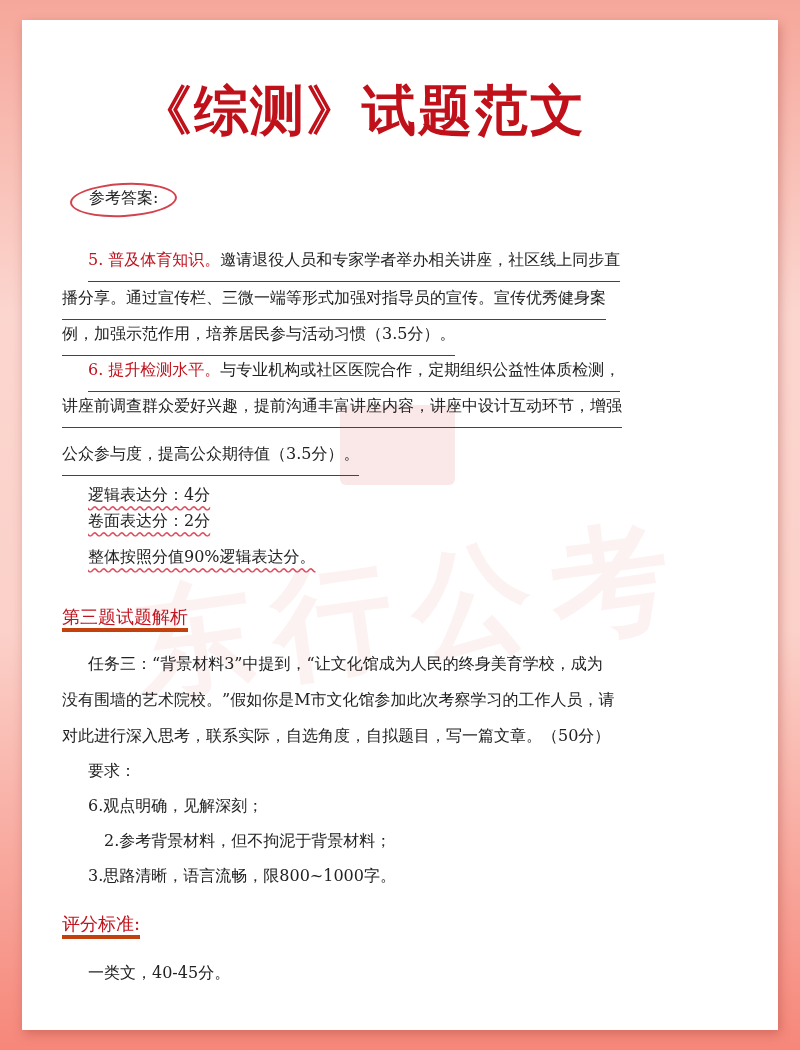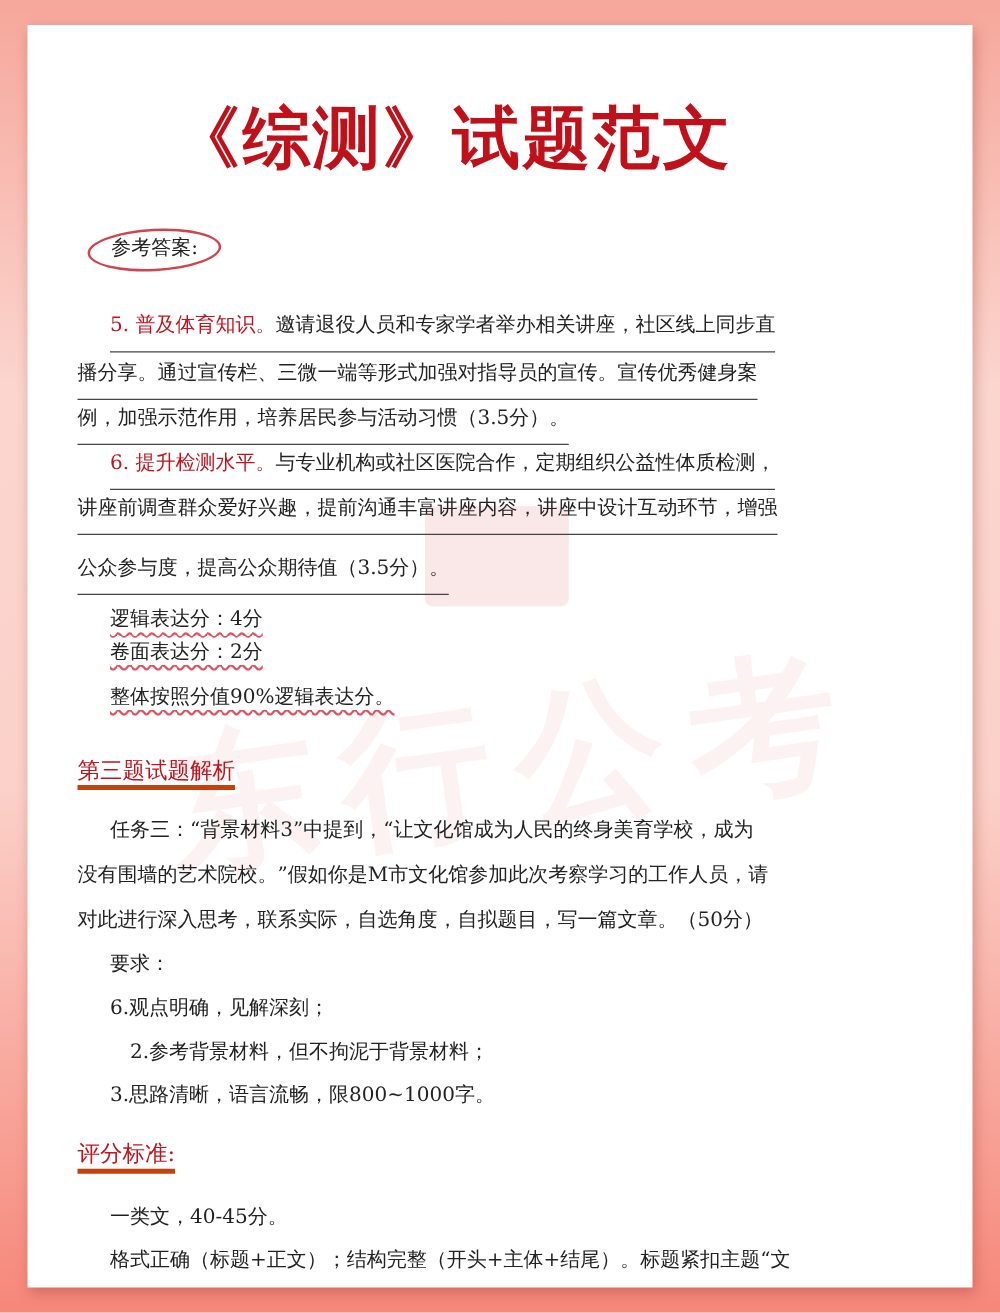--- a/index.html
+++ b/index.html
@@ -75,14 +75,13 @@
   <div class="text" style="left:66px; top:636px;">任务三：“背景材料3”中提到，“让文化馆成为人民的终身美育学校，成为</div>
   <div class="text" style="left:40px; top:672px;">没有围墙的艺术院校。”假如你是M市文化馆参加此次考察学习的工作人员，请</div>
   <div class="text" style="left:40px; top:708px;">对此进行深入思考，联系实际，自选角度，自拟题目，写一篇文章。（50分）</div>
   <div class="text" style="left:66px; top:743px;">要求：</div>
   <div class="text" style="left:66px; top:778px;">6.观点明确，见解深刻；</div>
   <div class="text" style="left:66px; top:813px;margin-left:16px;">2.参考背景材料，但不拘泥于背景材料；</div>
   <div class="text" style="left:66px; top:848px;">3.思路清晰，语言流畅，限800~1000字。</div>
 
   <div class="section-head" style="left:40px; top:895px;">评分标准:</div>
   <div class="text" style="left:66px; top:945px;">一类文，40-45分。</div>
-  <div class="text" style="left:66px; top:980px;">格式正确（标题+正文）；结构完整（开头+主体+结尾）。标题紧扣主题“文</div>
 </div>
 
 </body></html>

